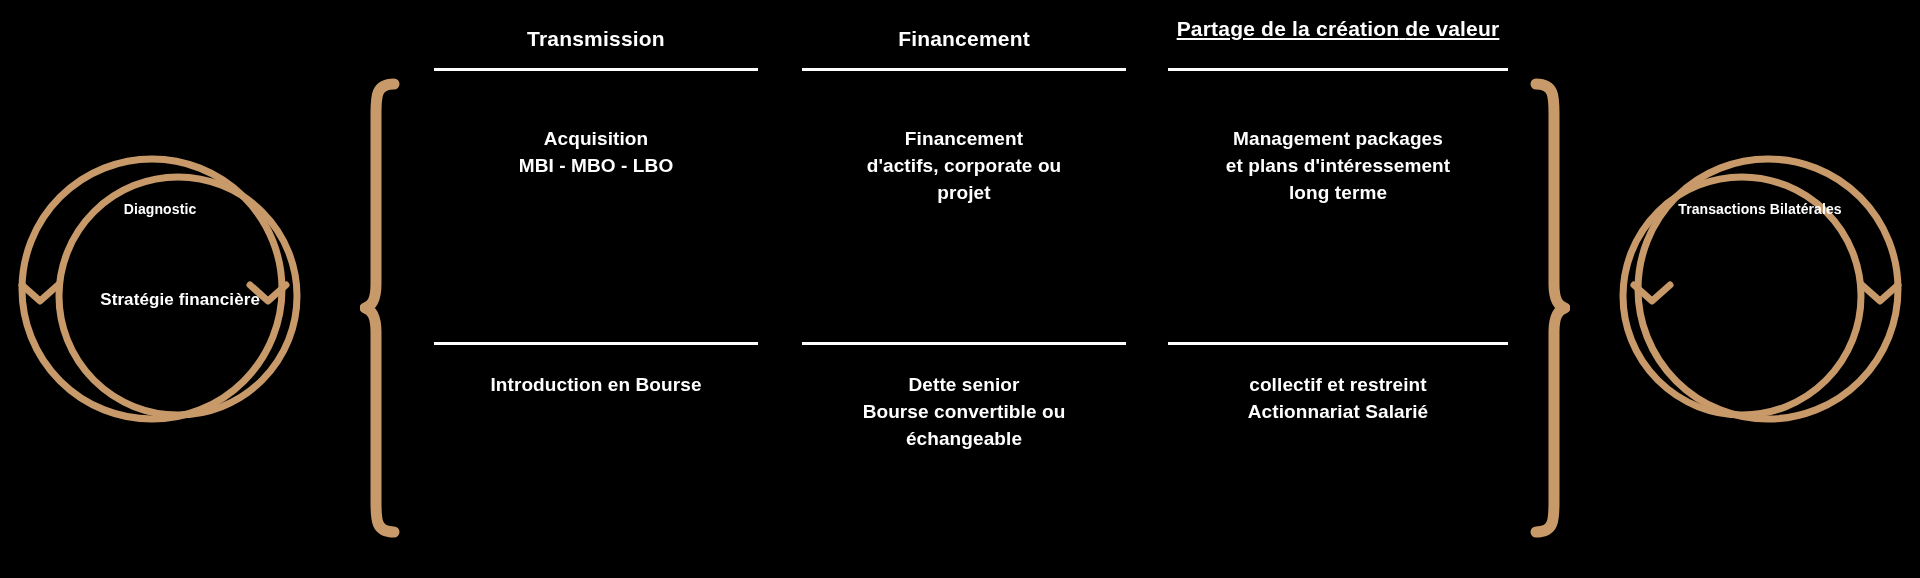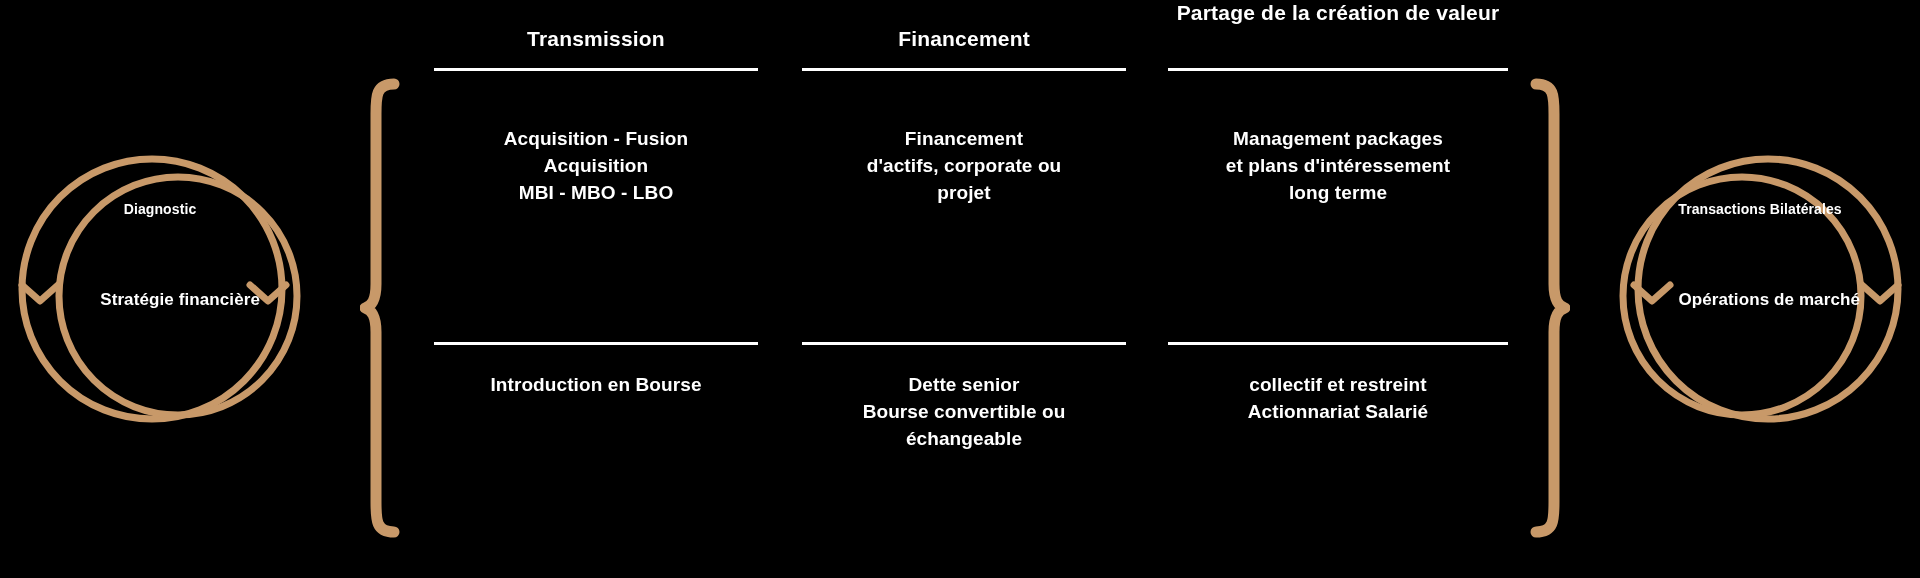--- a/index.html
+++ b/index.html
@@ -105,21 +105,21 @@
     left: 0; right: 0;
     bottom: auto;
     text-align: center;
     font-size: 21px;
     font-weight: bold;
     line-height: 1.22;
     letter-spacing: .2px;
   }
   .col-0 .col-header { top: 26px; }
   .col-1 .col-header { top: 26px; }
-  .col-2 .col-header { top: 0px; }
+  .col-2 .col-header { top: 16px; text-decoration: underline; }
 
   .header-rule {
     position: absolute;
     top: 68px;
     height: 3px;
     background: #ffffff;
     left: 14px;
     right: 14px;
   }
   .col-2 .header-rule { left: 12px; right: 12px; }
@@ -190,21 +190,20 @@
   </div>
 
   <div id="matrix">
 
     <div class="col col-0">
       <div class="col-header">
         <span class="ln">Transmission</span>
       </div>
       <div class="header-rule"></div>
       <div class="cell row-0">
-        <span class="ln">Acquisition - Fusion</span>
         <span class="ln">Acquisition</span>
         <span class="ln">MBI - MBO - LBO</span>
       </div>
       <div class="row-rule"></div>
       <div class="cell row-1">
         <span class="ln">Introduction en Bourse</span>
       </div>
     </div>
 
     <div class="col col-1">
@@ -262,20 +261,16 @@
       <circle cx="158" cy="150" r="130" fill="none" stroke="#c89969" stroke-width="7"></circle>
       <circle cx="132" cy="157" r="119" fill="none" stroke="#c89969" stroke-width="7"></circle>
       <path d="M 24 146 L 42 162 L 60 146" fill="none" stroke="#c89969" stroke-width="7" stroke-linecap="round" stroke-linejoin="round"></path>
       <path d="M 252 146 L 270 162 L 288 146" fill="none" stroke="#c89969" stroke-width="7" stroke-linecap="round" stroke-linejoin="round"></path>
     </svg>
     <div class="badge-text">
       <div class="badge-line-top">
         <span class="ln">Transactions</span>
         <span class="ln">Bilatérales</span>
       </div>
-      <div class="badge-line-bottom">
-        <span class="ln">Opérations de</span>
-        <span class="ln">marché</span>
-      </div>
     </div>
   </div>
 
 </div>
 
 </body></html>

